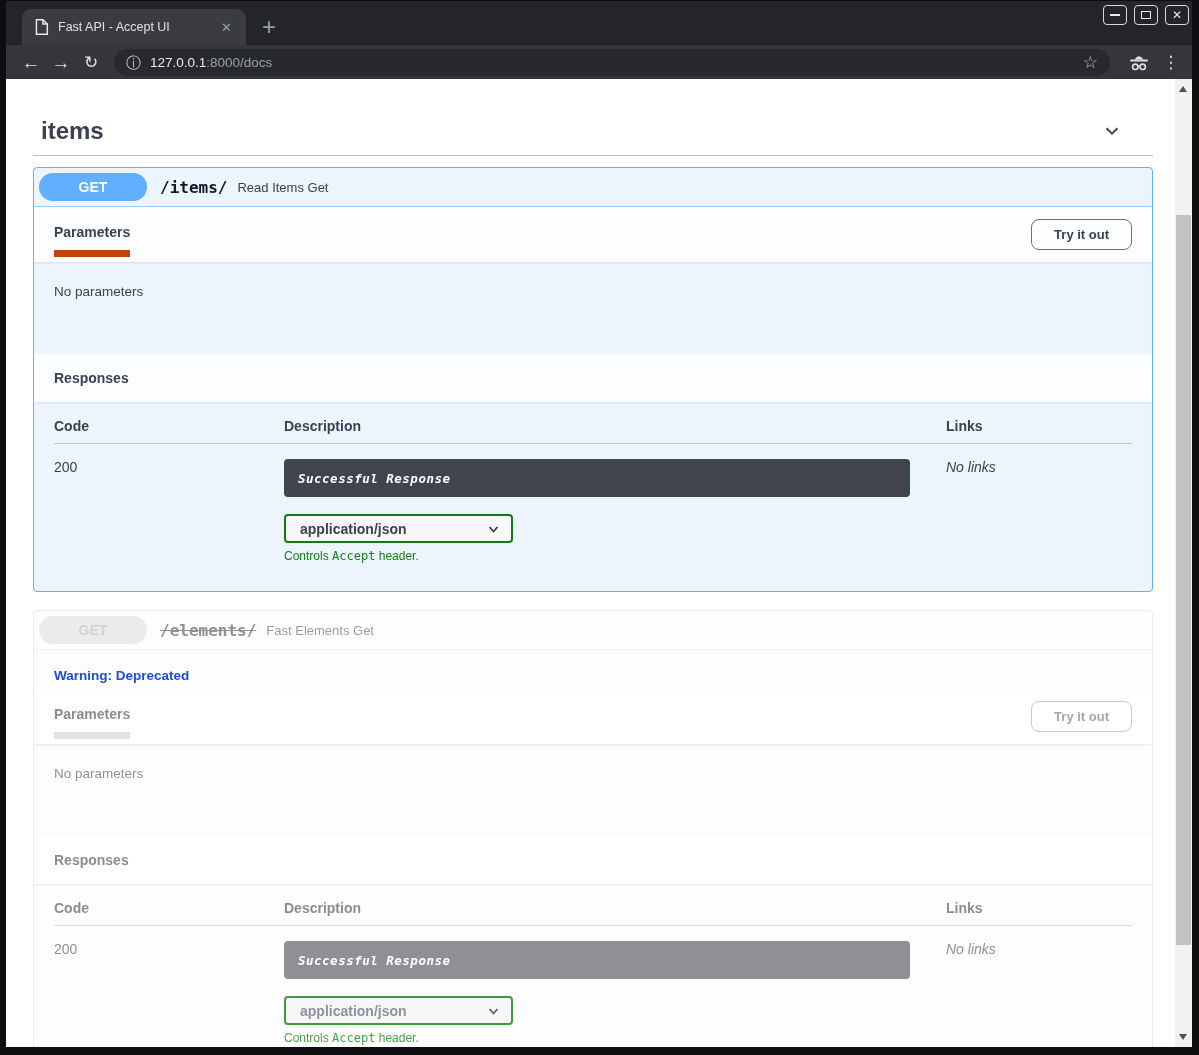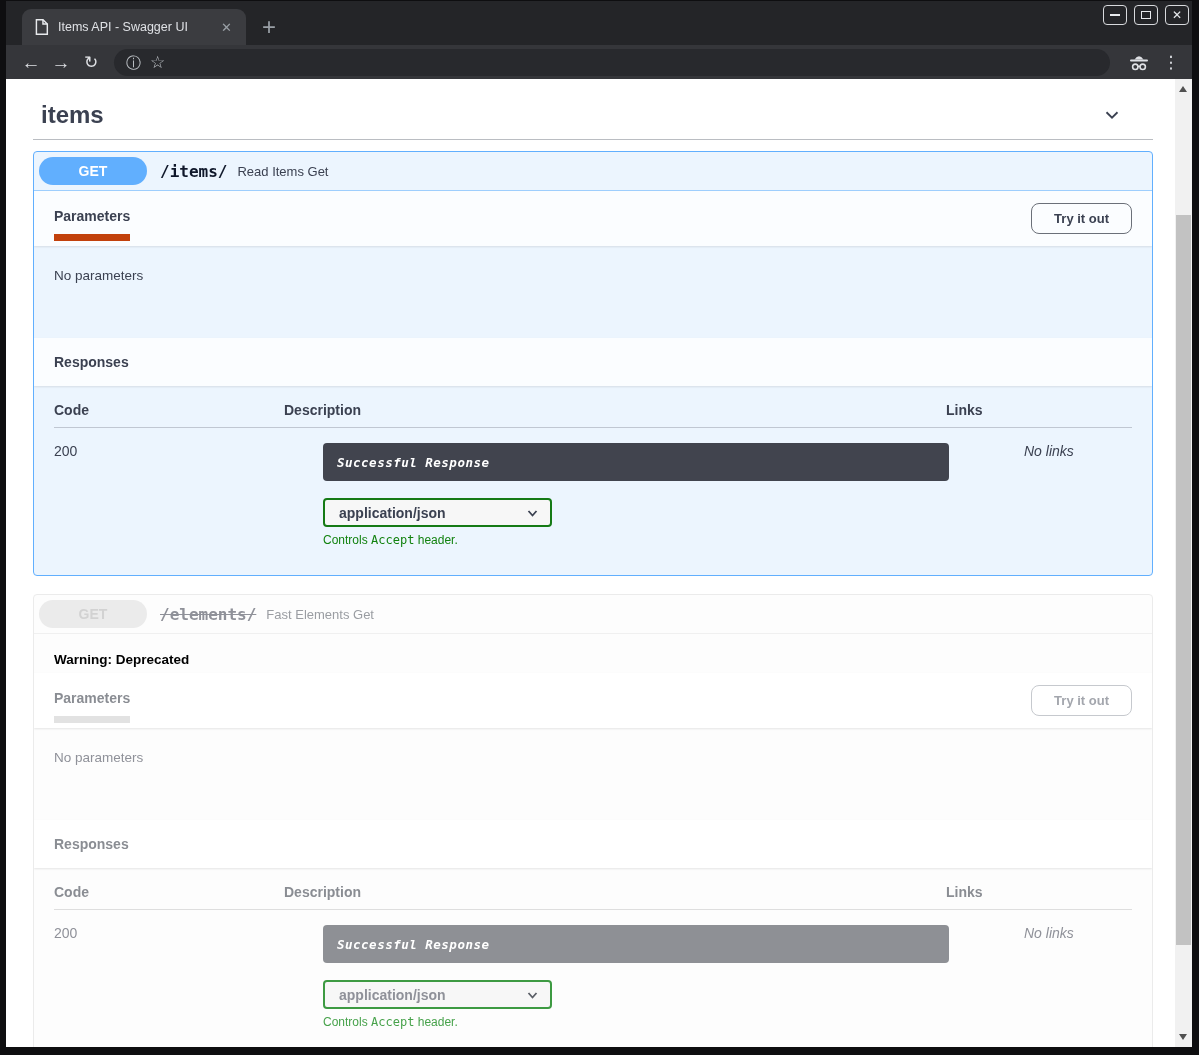--- a/index.html
+++ b/index.html
@@ -33,21 +33,21 @@
   .info-icon { color: #bdc1c6; font-size: 15px; line-height: 1; }
   .url { font-size: 13.5px; flex: 1; white-space: nowrap; }
   .url-host { color: #e8eaed; }
   .url-rest { color: #9aa0a6; }
   .star-icon { color: #bdc1c6; font-size: 17px; line-height: 1; }
   .incognito-icon { margin: 0 9px; display: flex; }
   .kebab-icon { color: #dfe1e5; font-size: 17px; width: 22px; text-align: center; letter-spacing: 0; }
 
   
   .content { flex: 1; background: #fff; display: flex; min-height: 0; }
-  .page { flex: 1; overflow: hidden; padding: 16px 0 0 27px; }
+  .page { flex: 1; overflow: hidden; padding: 16px 0 0 27px; margin-top: 16px; }
   .swagger { width: 1120px; }
 
   .tag-header { display: flex; align-items: center; justify-content: space-between; padding: 6px 0 10px 8px; }
   .tag-title { font-size: 24px; font-weight: bold; color: #3b4151; }
   .tag-chevron { margin-right: 30px; display: flex; }
   .tag-divider { border-bottom: 1px solid #babdc2; margin-bottom: 11px; }
 
   .opblock { border-radius: 4px; margin-bottom: 18px; overflow: hidden; }
   .opblock.get { border: 1px solid #61affe; background: #ecf5fe; }
   .opblock.deprecated { border: 1px solid #ebebeb; background: #fdfdfd; }
@@ -58,42 +58,42 @@
   .method-badge { min-width: 108px; text-align: center; padding: 6px 0; border-radius: 14px;
     font-weight: bold; font-size: 14px; }
   .get .method-badge { background: #61affe; color: #fff; }
   .deprecated .method-badge { background: #ebebeb; color: #d2d2d2; }
   .op-path { font-family: "DejaVu Sans Mono", monospace; font-size: 16px; font-weight: bold;
     color: #0f172a; padding: 0 10px 0 13px; }
   .deprecated .op-path { color: #8f9199; text-decoration: line-through; }
   .op-summary-text { font-size: 13px; color: #3b4151; }
   .deprecated .op-summary-text { color: #9a9da2; }
 
-  .deprecated-warning { padding: 18px 20px 6px; font-weight: bold; font-size: 13.5px; color: #000000; }
+  .deprecated-warning { padding: 18px 20px 6px; font-weight: bold; font-size: 13.5px; color: #1d4ed8; }
 
   .section-header { background: rgba(255,255,255,.8); padding: 12px 20px; display: flex;
     align-items: center; justify-content: space-between; box-shadow: 0 1px 2px rgba(0,0,0,.10); }
   .sec-title { font-size: 14px; font-weight: bold; color: #3b4151; }
   .tab-underline { padding-bottom: 10px; border-bottom: 7px solid #c2410c; margin-bottom: -12px; }
   .deprecated .sec-title { color: #8a8d93; }
   .deprecated .tab-underline { border-bottom-color: #e2e2e2; }
   .try-btn { padding: 7px 22px; border: 1px solid #6b7079; border-radius: 8px; background: transparent;
     font-weight: bold; font-size: 13px; color: #3b4151; font-family: "Liberation Sans", sans-serif; }
   .deprecated .try-btn { border-color: #c6c9ce; color: #a3a6ad; }
 
   .body-empty { padding: 22px 20px 55px; font-size: 13.5px; color: #3b4151; }
   .deprecated .body-empty { color: #8f9199; }
   .responses-header { padding: 16px 20px; text-align: center; }
 
   .responses-body { padding: 16px 20px 28px; }
   .res-grid { display: grid; grid-template-columns: 230px 662px 1fr; }
   .res-head { padding-bottom: 9px; border-bottom: 1px solid rgba(59,65,81,.25);
     font-size: 14px; font-weight: bold; color: #3b4151; }
   .deprecated .res-head { color: #8a8d93; border-bottom-color: rgba(0,0,0,.12); }
-  .res-row { padding-top: 15px; gap: 39px; }
+  .res-row { padding-top: 15px; }
   .res-code { font-size: 14px; color: #3b4151; }
   .deprecated .res-code { color: #8f9199; }
   .code-block { width: 626px; background: #41444e; border-radius: 4px; padding: 10px 14px; }
   .deprecated .code-block { background: #8e9095; }
   .code-block span { font-family: "DejaVu Sans Mono", monospace; font-style: italic; font-weight: bold;
     font-size: 12.5px; color: #fff; letter-spacing: .5px; }
   .media-select { margin-top: 17px; width: 229px; height: 29px; background: #f7f7f7;
     border: 2px solid #157a15; border-radius: 4px; display: flex; align-items: center;
     justify-content: space-between; padding: 0 11px 0 14px; font-weight: bold; font-size: 14px; color: #3b4151; }
   .deprecated .media-select { border-color: #3d9a42; color: #8f9199; }
@@ -117,21 +117,21 @@
 <div class="window">
 
   <div class="tabstrip">
     <div class="tab">
       <span class="favicon">
         <svg width="15" height="16" viewBox="0 0 20 22">
           <path d="M3 1 h9 l6 6 v14 h-15 z" fill="none" stroke="#e8eaed" stroke-width="2"></path>
           <path d="M12 1 v6 h6" fill="none" stroke="#e8eaed" stroke-width="2"></path>
         </svg>
       </span>
-      <span class="tab-title">Items API - Swagger UI</span>
+      <span class="tab-title">Fast API - Accept UI</span>
       <span class="tab-close">✕</span>
     </div>
     <span class="new-tab">+</span>
     <div class="win-controls">
       <span class="win-btn">
           <span class="glyph-min"></span>
         </span>
       <span class="win-btn">
           <span class="glyph-max"></span>
         </span>
@@ -140,20 +140,21 @@
         </span>
     </div>
   </div>
 
   <div class="toolbar">
     <span class="nav-btn">←</span>
     <span class="nav-btn">→</span>
     <span class="nav-btn reload">↻</span>
     <div class="omnibox">
       <span class="info-icon">ⓘ</span>
+      <span class="url"><span class="url-host">127.0.0.1</span><span class="url-rest">:8000/docs</span></span>
       <span class="star-icon">☆</span>
     </div>
     <span class="incognito-icon">
       <svg width="24" height="24" viewBox="0 0 24 24">
         <rect x="3" y="9.6" width="18" height="2" rx="1" fill="#dfe1e5"></rect>
         <path d="M7.5 9.6 q4.5 -6.5 9 0 z" fill="#dfe1e5"></path>
         <circle cx="8.3" cy="16.8" r="2.7" fill="none" stroke="#dfe1e5" stroke-width="1.6"></circle>
         <circle cx="15.7" cy="16.8" r="2.7" fill="none" stroke="#dfe1e5" stroke-width="1.6"></circle>
         <path d="M10.8 16.4 h2.4" stroke="#dfe1e5" stroke-width="1.4"></path>
       </svg>

